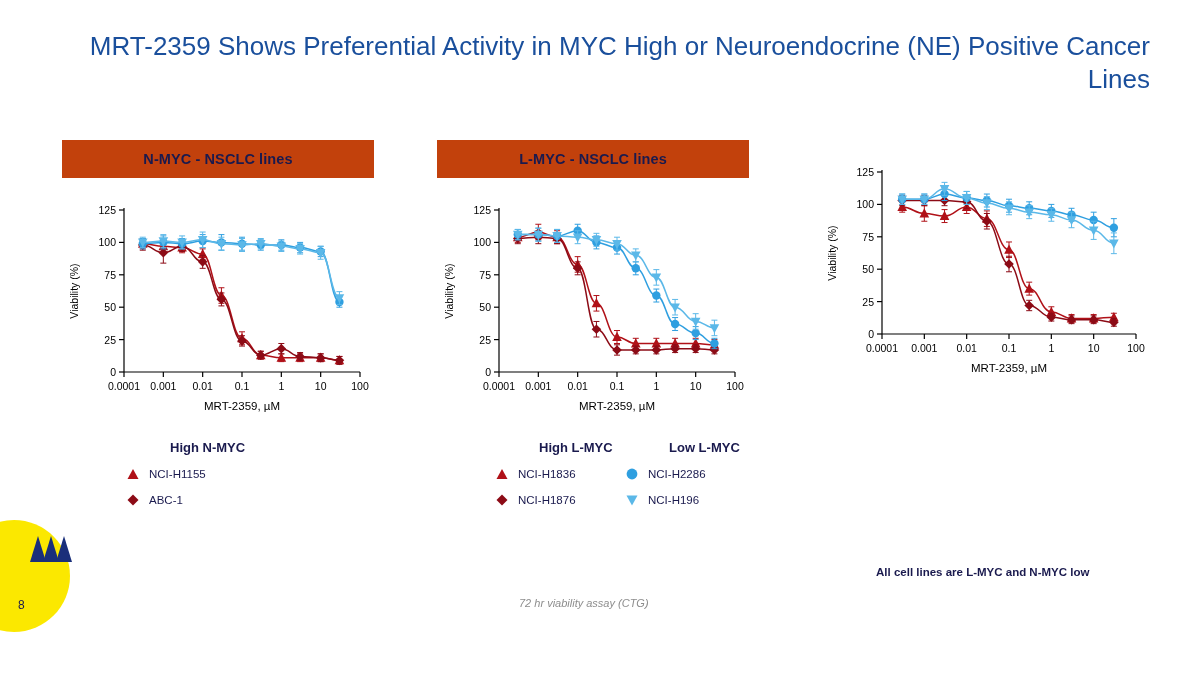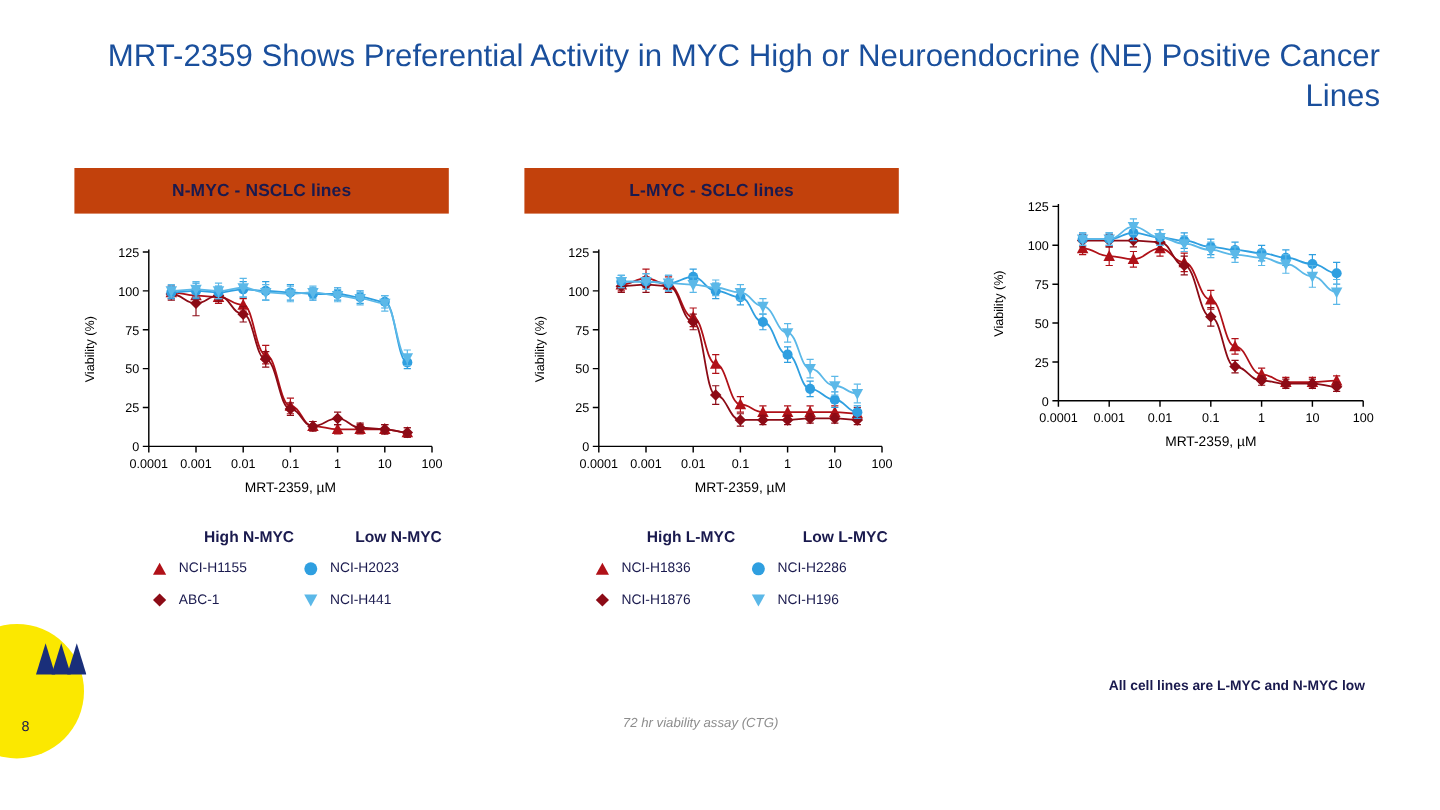--- a/index.html
+++ b/index.html
@@ -274,42 +274,25 @@
         <span class="lbl">NCI-H1155</span>
       </div>
       <div class="legend-item">
         <span class="marker">
           <svg width="14" height="14">
               <polygon points="7,1.5 12.5,7 7,12.5 1.5,7" fill="#8c0b16"></polygon>
             </svg></span>
         <span class="lbl">ABC-1</span>
       </div>
     </div>
-    <div class="legend-col" style="left:190px;top:0;">
-      <div class="legend-title">Low N-MYC</div>
-      <div class="legend-item">
-        <span class="marker">
-          <svg width="14" height="14">
-              <circle cx="7" cy="7" r="5.4" fill="#2f9fe0"></circle>
-            </svg></span>
-        <span class="lbl">NCI-H2023</span>
-      </div>
-      <div class="legend-item">
-        <span class="marker">
-          <svg width="14" height="14">
-              <polygon points="1.5,2.5 12.5,2.5 7,12.5" fill="#5bb8e8"></polygon>
-            </svg></span>
-        <span class="lbl">NCI-H441</span>
-      </div>
-    </div>
   </div>
 </div>
 
 <div class="panel panel-2">
-  <div class="panel-header">L-MYC - SCLC lines</div>
+  <div class="panel-header">L-MYC - NSCLC lines</div>
   <div class="plot-wrap">
     <svg class="plot" id="svg1" width="312" height="230">
         <line x1="62" y1="12" x2="62" y2="176" stroke="#000" stroke-width="1.2"></line>
         <line x1="62" y1="176" x2="298" y2="176" stroke="#000" stroke-width="1.2"></line>
         <line x1="57" y1="176" x2="62" y2="176" stroke="#000" stroke-width="1.2"></line>
         <text x="54" y="180" text-anchor="end" font-size="10.5" font-family="&quot;Liberation Sans&quot;, sans-serif" fill="#000">0</text>
         <line x1="57" y1="143.6" x2="62" y2="143.6" stroke="#000" stroke-width="1.2"></line>
         <text x="54" y="147.6" text-anchor="end" font-size="10.5" font-family="&quot;Liberation Sans&quot;, sans-serif" fill="#000">25</text>
         <line x1="57" y1="111.2" x2="62" y2="111.2" stroke="#000" stroke-width="1.2"></line>
         <text x="54" y="115.2" text-anchor="end" font-size="10.5" font-family="&quot;Liberation Sans&quot;, sans-serif" fill="#000">50</text>
@@ -767,21 +750,21 @@
         <line x1="293.8647997831324" y1="95.648" x2="293.8647997831324" y2="74.912" stroke="#5bb8e8" stroke-width="1"></line>
         <line x1="290.8647997831324" y1="74.912" x2="296.8647997831324" y2="74.912" stroke="#5bb8e8" stroke-width="1"></line>
         <line x1="290.8647997831324" y1="95.648" x2="296.8647997831324" y2="95.648" stroke="#5bb8e8" stroke-width="1"></line>
         <polygon points="289.0647997831324,81.47999999999999 298.6647997831324,81.47999999999999 293.8647997831324,90.47999999999999" fill="#5bb8e8"></polygon>
       </svg>
   </div>
   <div style="position:relative;height:110px;margin-top:14px;">
   </div>
 </div>
 
-<div class="note" style="left:876px;top:566px;margin-left:48px;">All cell lines are L-MYC and N-MYC low</div>
+<div class="note" style="left:876px;top:566px;">All cell lines are L-MYC and N-MYC low</div>
 <div class="footnote">72 hr viability assay (CTG)</div>
 
 <div class="page-badge"></div>
 <div class="logo">
   <svg width="44" height="34" viewBox="0 0 44 34">
     <polygon points="2,30 10,4 18,30" fill="#1a2f7a"></polygon>
     <polygon points="15,30 23,4 31,30" fill="#1a2f7a"></polygon>
     <polygon points="28,30 36,4 44,30" fill="#1a2f7a"></polygon>
   </svg>
 </div>

